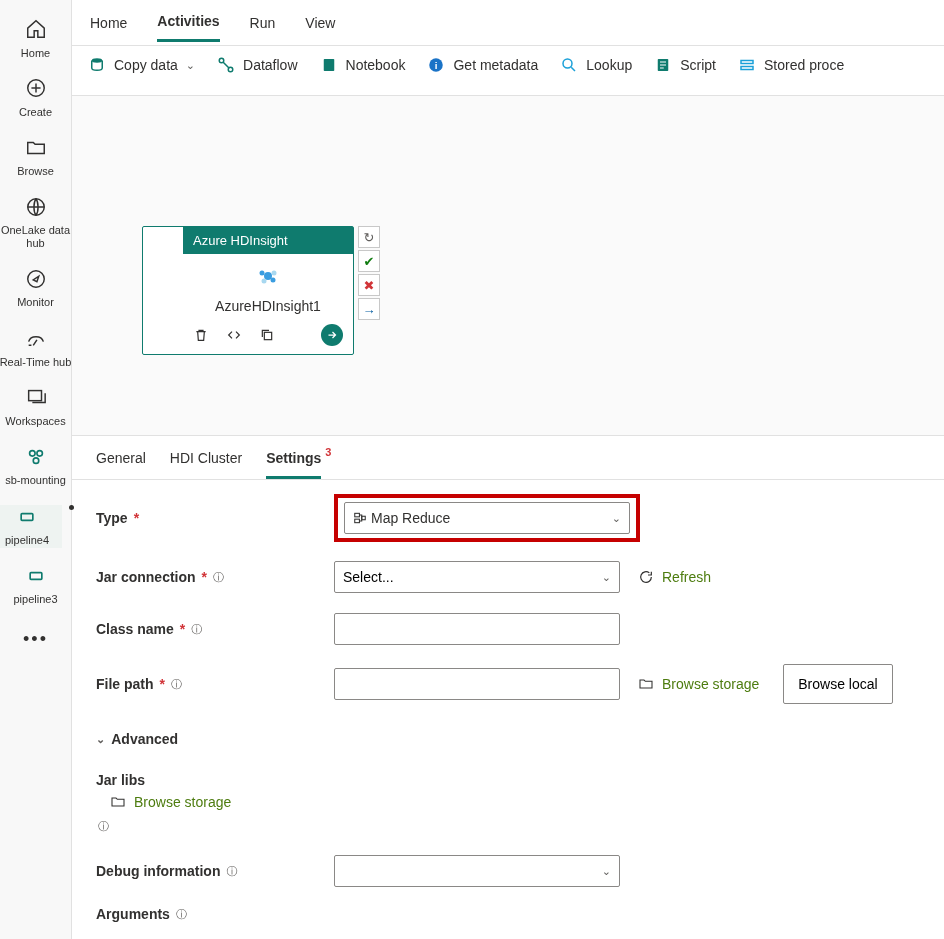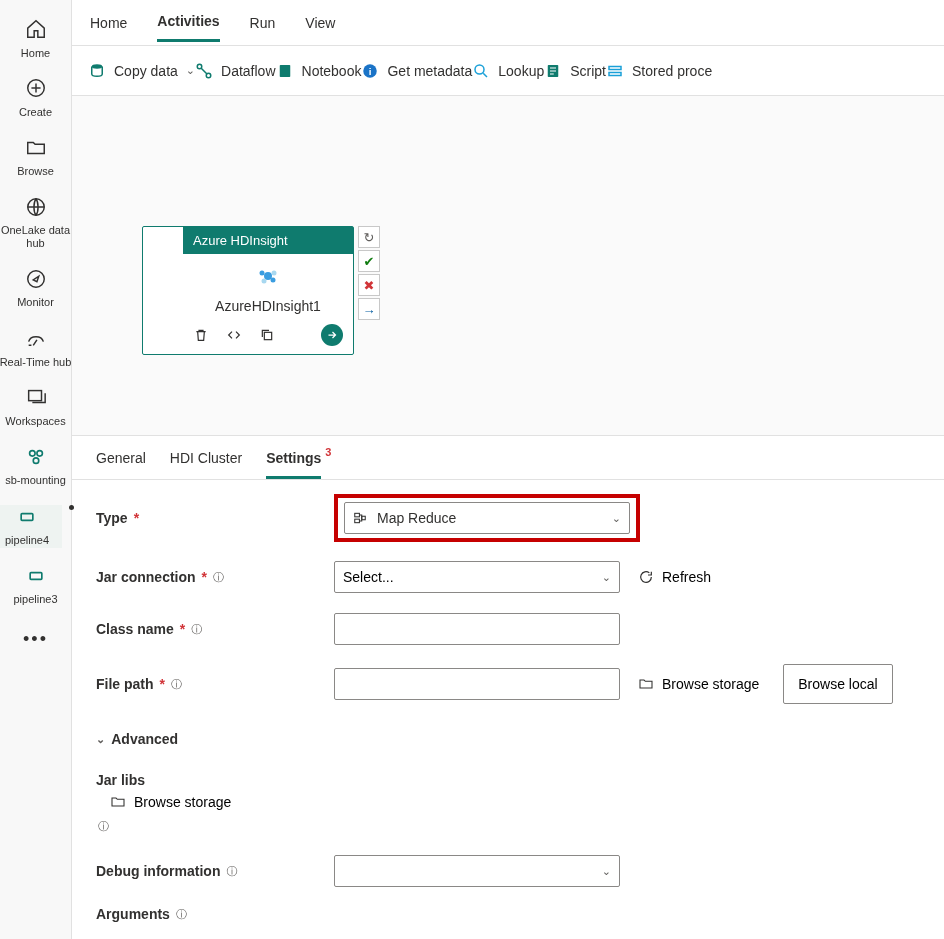--- a/index.html
+++ b/index.html
@@ -34,21 +34,21 @@
   
   .top-tabs {
     display: flex; align-items: center; gap: 30px; padding: 10px 18px 0 18px;
     font-size: 14px; border-bottom: 1px solid #e1e1e1; height: 46px;
   }
   .top-tab { padding-bottom: 10px; cursor: pointer; }
   .top-tab.active { font-weight: 600; border-bottom: 3px solid #0f7b6e; }
 
   
   .toolbar {
-    display: flex; align-items: center; padding: 10px 16px;
+    display: flex; align-items: flex-start; gap: 22px; padding: 10px 16px;
     font-size: 14px; border-bottom: 1px solid #e1e1e1; height: 50px;
     overflow: hidden; white-space: nowrap;
   }
   .tb-item { display: inline-flex; align-items: center; gap: 8px; cursor: pointer; }
   .icon { display: inline-flex; align-items: center; justify-content: center; }
 
   
   .canvas {
     position: relative; height: 340px; background: #fafafa;
     border-bottom: 1px solid #e1e1e1;
@@ -106,28 +106,28 @@
   .info-icon { color: #605e5c; font-size: 11px; font-weight: normal; }
   .field-input {
     width: 286px; height: 32px; border: 1px solid #8a8886; border-radius: 2px;
     padding: 0 8px; font-size: 14px; background: #fff;
   }
   .select {
     width: 286px; height: 32px; border: 1px solid #8a8886; border-radius: 2px;
     padding: 0 8px; display: inline-flex; align-items: center; justify-content: space-between;
     cursor: pointer; background: #fff;
   }
-  .select-text { display: inline-flex; align-items: center; gap: 10px; color: #323130; }
+  .select-text { display: inline-flex; align-items: center; gap: 4px; color: #323130; }
   .placeholder { color: #000000; }
   .chev { color: #605e5c; font-size: 11px; }
   .highlight-box {
     border: 4px solid #c60000; padding: 4px 6px; display: inline-flex; align-items: center;
   }
   .post-field { display: inline-flex; align-items: center; gap: 8px; margin-left: 18px; cursor: pointer; }
-  .link-btn { color: #000000; }
+  .link-btn { color: #4d7c0f; }
   .btn {
     border: 1px solid #8a8886; background: #fff; height: 40px; padding: 0 14px;
     border-radius: 2px; cursor: pointer; font-size: 14px;
   }
   .section-toggle { font-weight: 600; cursor: pointer; display: inline-flex; align-items: center; gap: 6px; }
   .sub-section { margin-bottom: 20px; margin-top: 16px; }
   .sub-label { font-weight: 600; margin-bottom: 6px; display: flex; align-items: center; gap: 6px; }
   .add-new {
     display: inline-flex; align-items: center; gap: 8px; color: #323130; cursor: pointer;
     margin-top: 6px; padding-left: 8px;

